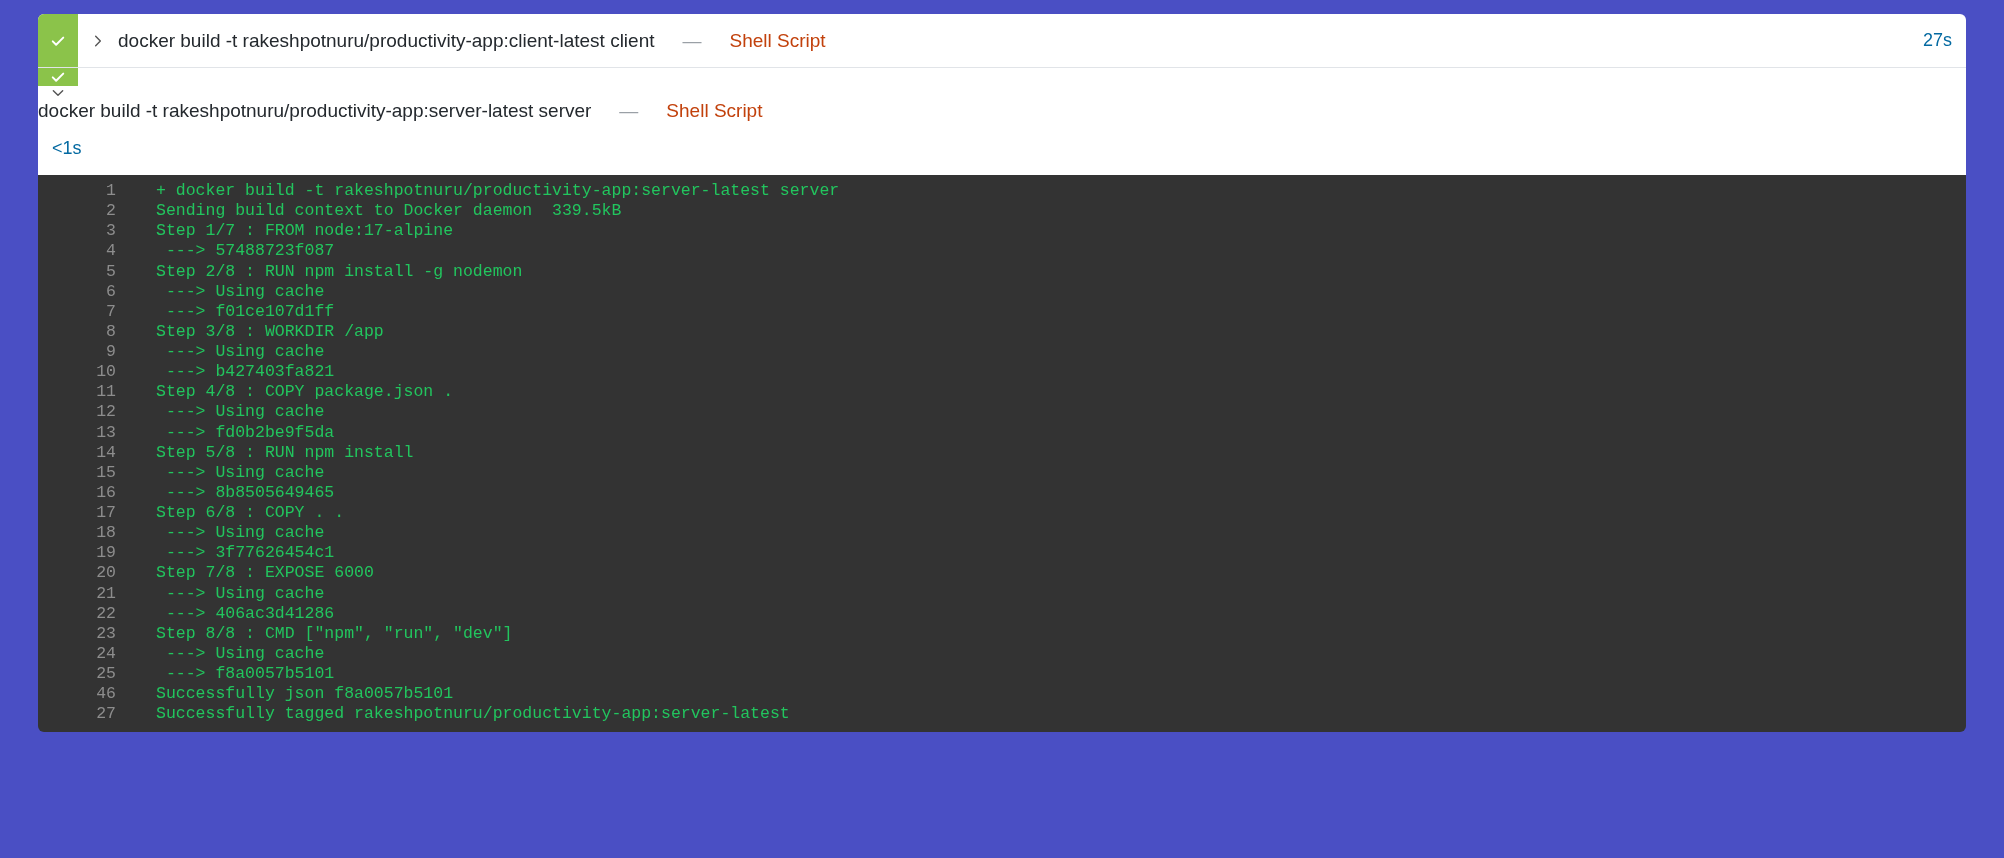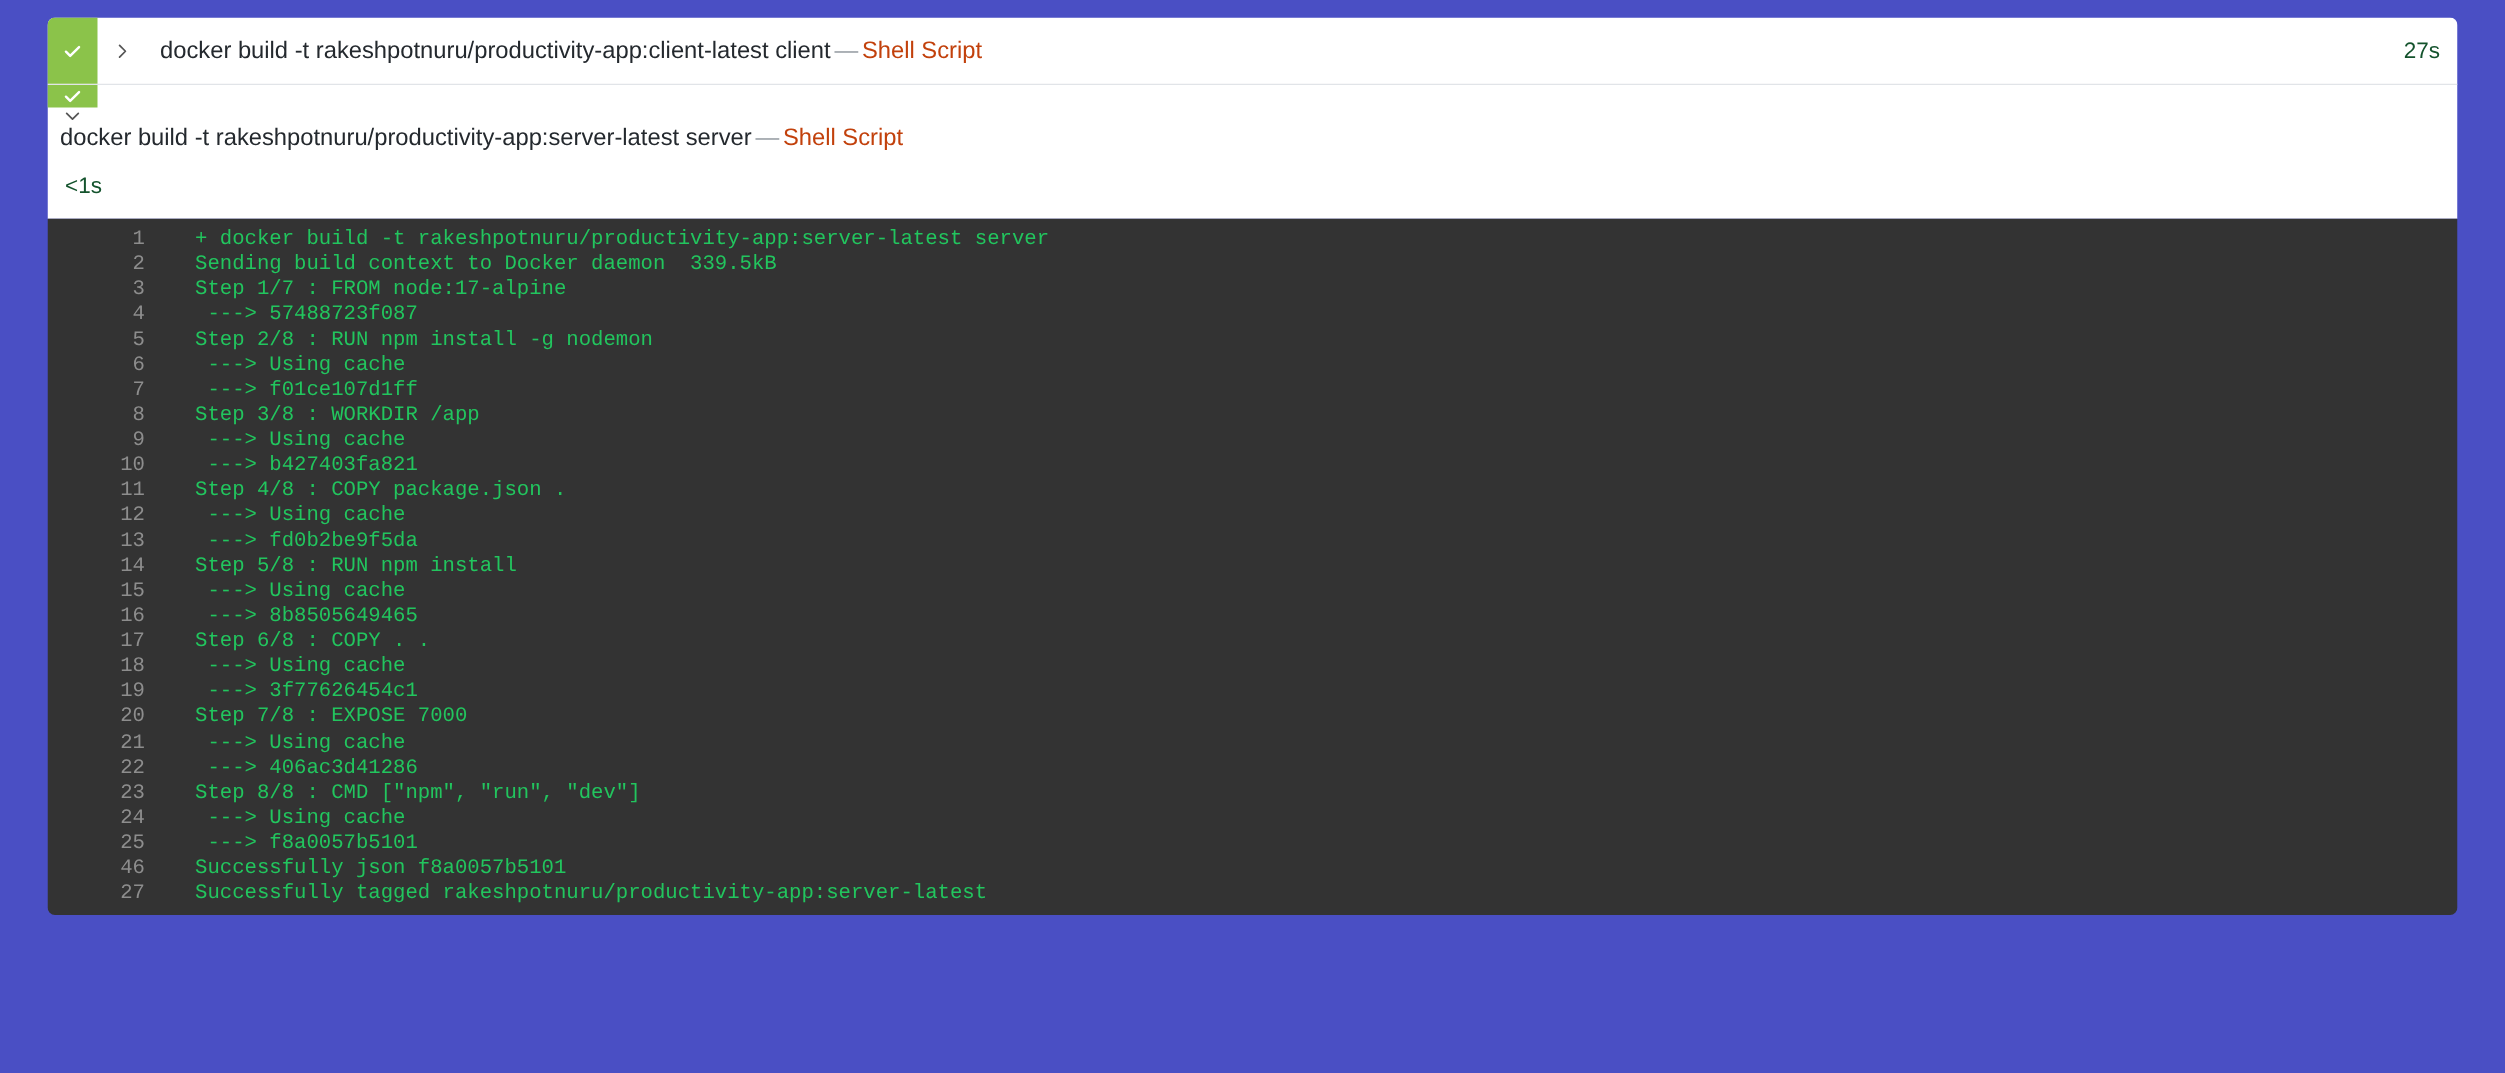--- a/index.html
+++ b/index.html
@@ -37,37 +37,36 @@
     align-items: center;
     justify-content: center;
     flex-shrink: 0;
     cursor: pointer;
   }
   .toggle-cell svg { width: 14px; height: 14px; }
   .title-cell {
     flex: 1;
     display: flex;
     align-items: center;
-    gap: 3px;
+    gap: 28px;
     font-size: 19px;
     color: #333;
     padding-right: 12px;
     min-width: 0;
     overflow: hidden;
     white-space: nowrap;
-    margin-left: 10px;
   }
   .title-cell .cmd { color: #24292e; }
   .title-cell .dash { color: #9aa0a6; }
   .title-cell .kind { color: #c2410c; }
   .time-cell {
     display: flex;
     align-items: center;
     padding: 16px 14px;
-    color: #14532d;
+    color: #0369a1;
     font-size: 18px;
     flex-shrink: 0;
   }
   .console {
     background: #333333;
     color: #e8e8e8;
     font-family: "SFMono-Regular", Consolas, "Liberation Mono", Menlo, monospace;
     font-size: 16.5px;
     line-height: 1.22;
     padding: 6px 0 8px 0;
@@ -206,21 +205,21 @@
       <div class="line">
         <span class="ln">18</span>
         <span class="tx"> ---&gt; Using cache</span>
       </div>
       <div class="line">
         <span class="ln">19</span>
         <span class="tx"> ---&gt; 3f77626454c1</span>
       </div>
       <div class="line">
         <span class="ln">20</span>
-        <span class="tx">Step 7/8 : EXPOSE 7000</span>
+        <span class="tx">Step 7/8 : EXPOSE 6000</span>
       </div>
       <div class="line">
         <span class="ln">21</span>
         <span class="tx"> ---&gt; Using cache</span>
       </div>
       <div class="line">
         <span class="ln">22</span>
         <span class="tx"> ---&gt; 406ac3d41286</span>
       </div>
       <div class="line">

